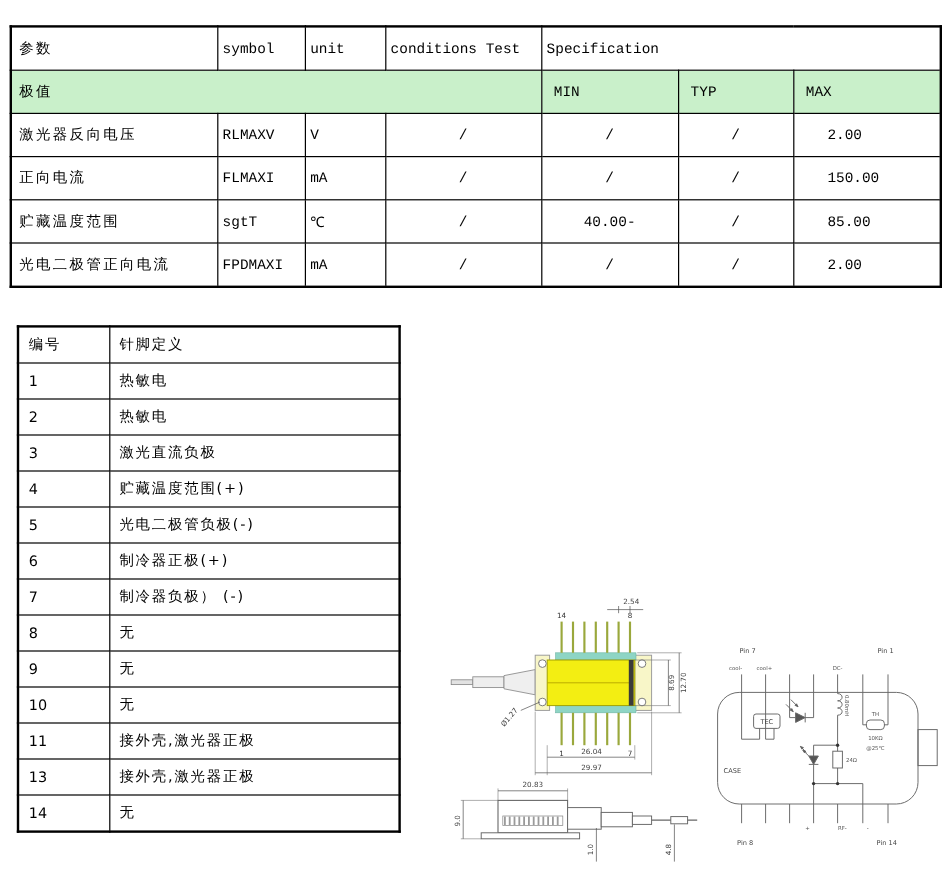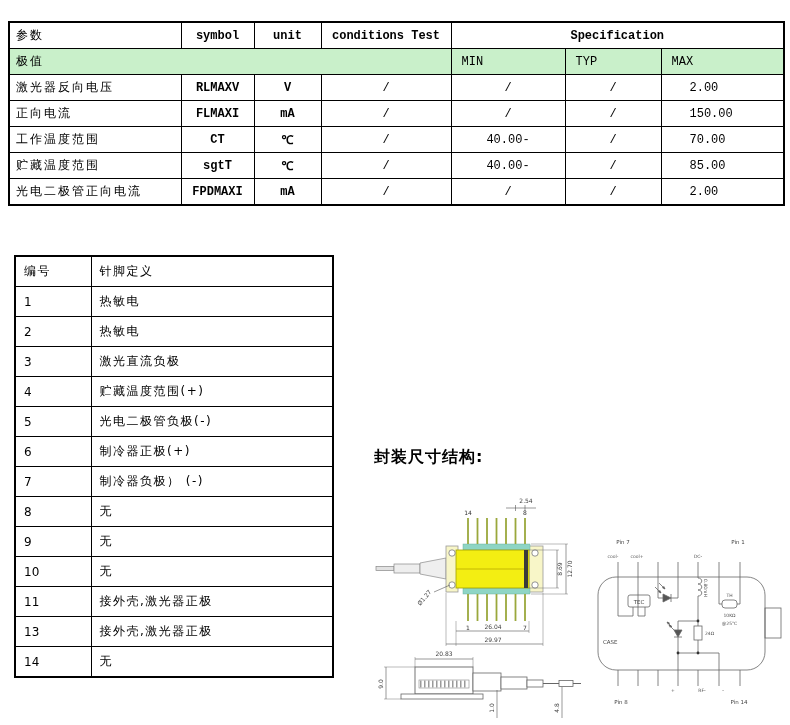--- a/index.html
+++ b/index.html
@@ -1,30 +1,30 @@
 <!DOCTYPE html>
 <html style="--section-bg: #c9f0ca;"><head>
 <meta charset="utf-8">
 <style>
   html,body{margin:0;padding:0;background:#fff;}
   .page{position:relative;width:790px;height:725px;background:#fff;overflow:hidden;
         font-family:"DejaVu Sans","Liberation Sans",sans-serif;color:#000;}
   table{border-collapse:collapse;table-layout:fixed;}
   
   .spec{position:absolute;left:8px;top:21px;width:775px;border:2px solid #000;}
-  .spec td{border:1px solid #000;height:25px;font-size:12px;overflow:hidden;white-space:nowrap;padding:0 4px;}
+  .spec td{border:1px solid #000;height:25px;font-size:12px;overflow:hidden;white-space:nowrap;padding:5px 4px;}
   .spec .cn{letter-spacing:2px;padding-left:6px;text-align:left;}
-  .spec .lat{font-family:"Liberation Mono","DejaVu Sans Mono",monospace;text-align:center;font-weight:bold;}
+  .spec .lat{font-family:"Liberation Mono","DejaVu Sans Mono",monospace;text-align:left;}
   .spec .cond{font-family:"Liberation Mono","DejaVu Sans Mono",monospace;text-align:center;}
   .spec .num{font-family:"Liberation Mono","DejaVu Sans Mono",monospace;text-align:left;padding-left:28px;}
   .spec .ctr{font-family:"Liberation Mono","DejaVu Sans Mono",monospace;text-align:center;}
   .spec .green{background:var(--section-bg,#c9f0ca);}
   .spec .hleft{font-family:"Liberation Mono","DejaVu Sans Mono",monospace;text-align:left;padding-left:10px;margin-left:20px;}
   
-  .pins{position:absolute;left:14px;top:255px;width:318px;border:2px solid #000;}
+  .pins{position:absolute;left:14px;top:271px;width:318px;border:2px solid #000;}
   .pins td{border:1px solid #000;height:29px;font-size:12px;white-space:nowrap;overflow:hidden;padding:0 0 0 8px;text-align:left;}
   .pins .cn{letter-spacing:1.5px;}
   
   .pkg-title{position:absolute;left:374px;top:447px;font-size:16px;font-weight:bold;letter-spacing:1px;}
   svg{position:absolute;overflow:visible;}
   svg text{font-family:"DejaVu Sans","Liberation Sans",sans-serif;fill:#333;}
   .dim{font-size:6px;fill:#444;}
   .pinlbl{font-size:6px;fill:#333;}
   .sch{font-size:5.5px;fill:#444;}
   .schsm{font-size:4.5px;fill:#555;}
@@ -70,29 +70,20 @@
     <tr>
       <td class="cn">正向电流</td>
       <td class="lat">FLMAXI</td>
       <td class="lat">mA</td>
       <td class="cond">/</td>
       <td class="ctr">/</td>
       <td class="ctr">/</td>
       <td class="num">150.00</td>
     </tr>
     <tr>
-      <td class="cn">工作温度范围</td>
-      <td class="lat">CT</td>
-      <td class="lat">℃</td>
-      <td class="cond">/</td>
-      <td class="ctr">40.00-</td>
-      <td class="ctr">/</td>
-      <td class="num">70.00</td>
-    </tr>
-    <tr>
       <td class="cn">贮藏温度范围</td>
       <td class="lat">sgtT</td>
       <td class="lat">℃</td>
       <td class="cond">/</td>
       <td class="ctr">40.00-</td>
       <td class="ctr">/</td>
       <td class="num">85.00</td>
     </tr>
     <tr>
       <td class="cn">光电二极管正向电流</td>
@@ -164,21 +155,20 @@
           <td>13</td>
           <td class="cn">接外壳,激光器正极</td>
         </tr>
     <tr>
           <td>14</td>
           <td class="cn">无</td>
         </tr>
   </tbody>
     </table>
 
-  <div class="pkg-title">封装尺寸结构:</div>
 
   <svg style="left:376px;top:493px" width="205" height="162" viewBox="0 0 205 162" xmlns="http://www.w3.org/2000/svg">
 
     <rect x="0" y="73.5" width="18" height="4" fill="#e2e2e2" stroke="#888" stroke-width="0.7"></rect>
     <rect x="18" y="71" width="26" height="9" fill="#eeeeee" stroke="#888" stroke-width="0.7"></rect>
     <polygon points="44,70 70,65 70,86 44,81" fill="#efefef" stroke="#888" stroke-width="0.7"></polygon>
 
     <rect x="70" y="53" width="12" height="46" fill="#f8f6c8" stroke="#999" stroke-width="0.8"></rect>
     <rect x="153" y="53" width="14" height="46" fill="#f8f6c8" stroke="#999" stroke-width="0.8"></rect>
 

